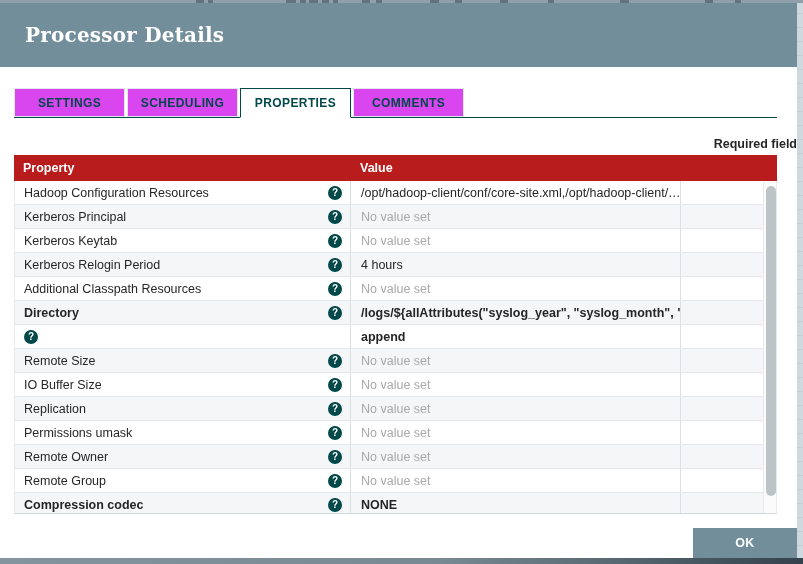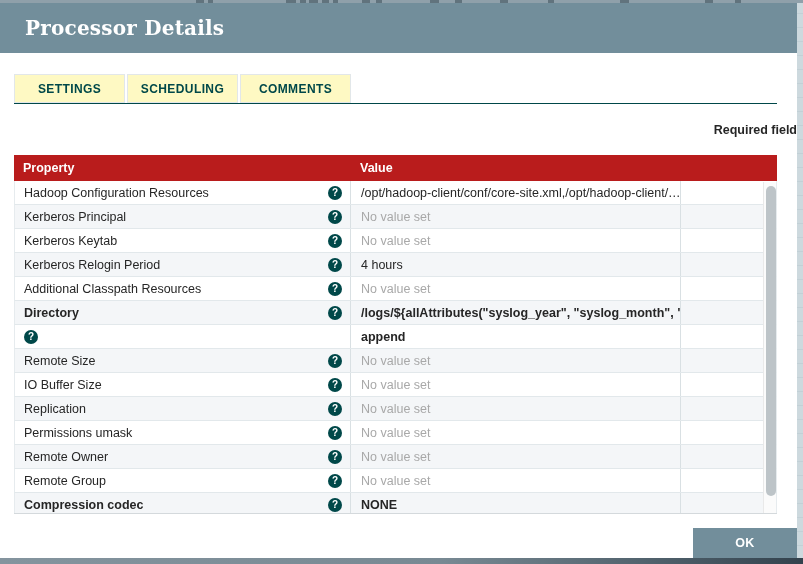--- a/index.html
+++ b/index.html
@@ -21,36 +21,36 @@
   }
   .top-strip i {
     position: absolute; top: 0; height: 3px; background: rgba(42,60,70,.45);
   }
   
   .dialog {
     position: absolute; left: 0; top: 3px; width: 797px; height: 555px;
     background: #ffffff;
   }
   .dialog-header {
-    height: 50px; background: #728e9b; display: flex; align-items: center;
+    height: 64px; background: #728e9b; display: flex; align-items: center;
     padding-left: 25px;
   }
   .dialog-title {
     font-family: "DejaVu Serif", serif;
     font-weight: bold; font-size: 20px; color: #ffffff; letter-spacing: .2px;
   }
   
   .tabs {
     display: flex; margin: 21px 0 0 14px; width: 763px;
     border-bottom: 1px solid #004849; align-items: flex-end;
   }
   .tab {
     width: 111px; height: 29px; margin-right: 2px;
     display: flex; align-items: center; justify-content: center;
-    background: #fef9c3; border: 1px solid #e2e7e9;
+    background: #d946ef; border: 1px solid #e2e7e9;
     color: #004849; font-size: 12px; font-weight: bold; letter-spacing: .4px;
     cursor: pointer;
   }
   .tab.active {
     background: #ffffff; height: 30px;
     border: 1px solid #004849; border-bottom: 1px solid #ffffff;
     margin-bottom: -1px;
   }
   .required {
     margin: 19px 0 0 25px; font-size: 12.5px; font-weight: bold; color: #262626; text-align: right;
@@ -140,20 +140,21 @@
 
 <div class="dialog">
 
   <div class="dialog-header">
     <span class="dialog-title">Processor Details</span>
   </div>
 
   <div class="tabs">
     <div class="tab">SETTINGS</div>
     <div class="tab">SCHEDULING</div>
+    <div class="tab active">PROPERTIES</div>
     <div class="tab">COMMENTS</div>
   </div>
 
   <div class="required">Required field</div>
 
   <div class="ptable">
     <div class="thead">
       <div class="h-prop">Property</div>
       <div class="h-val">Value</div>
     </div>

